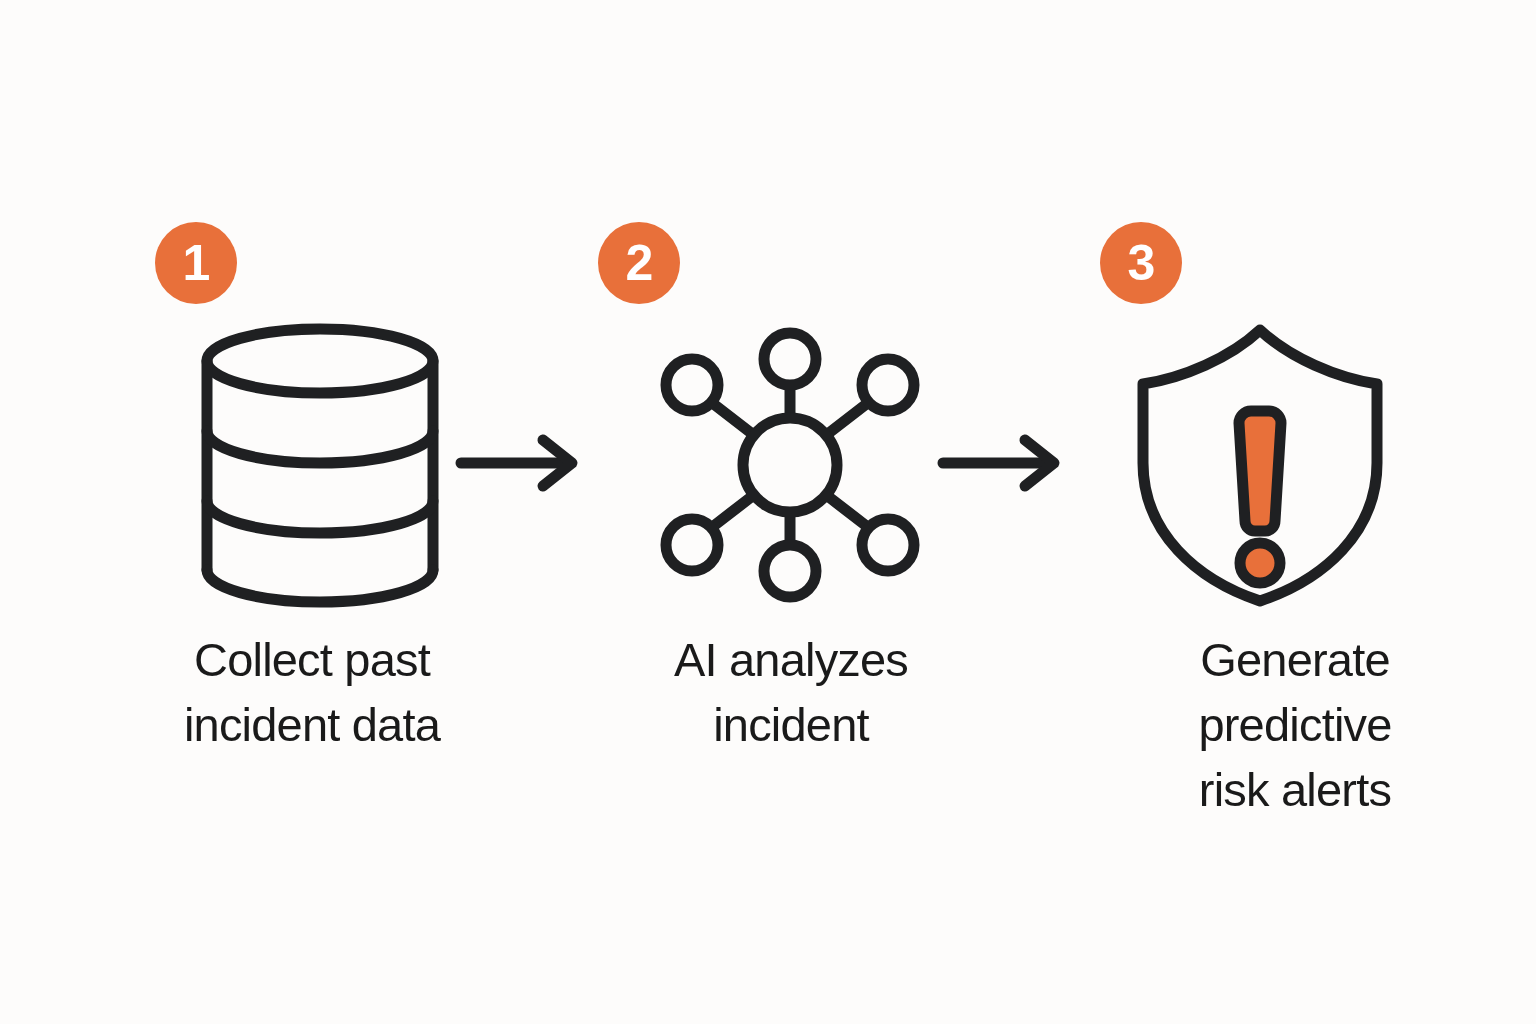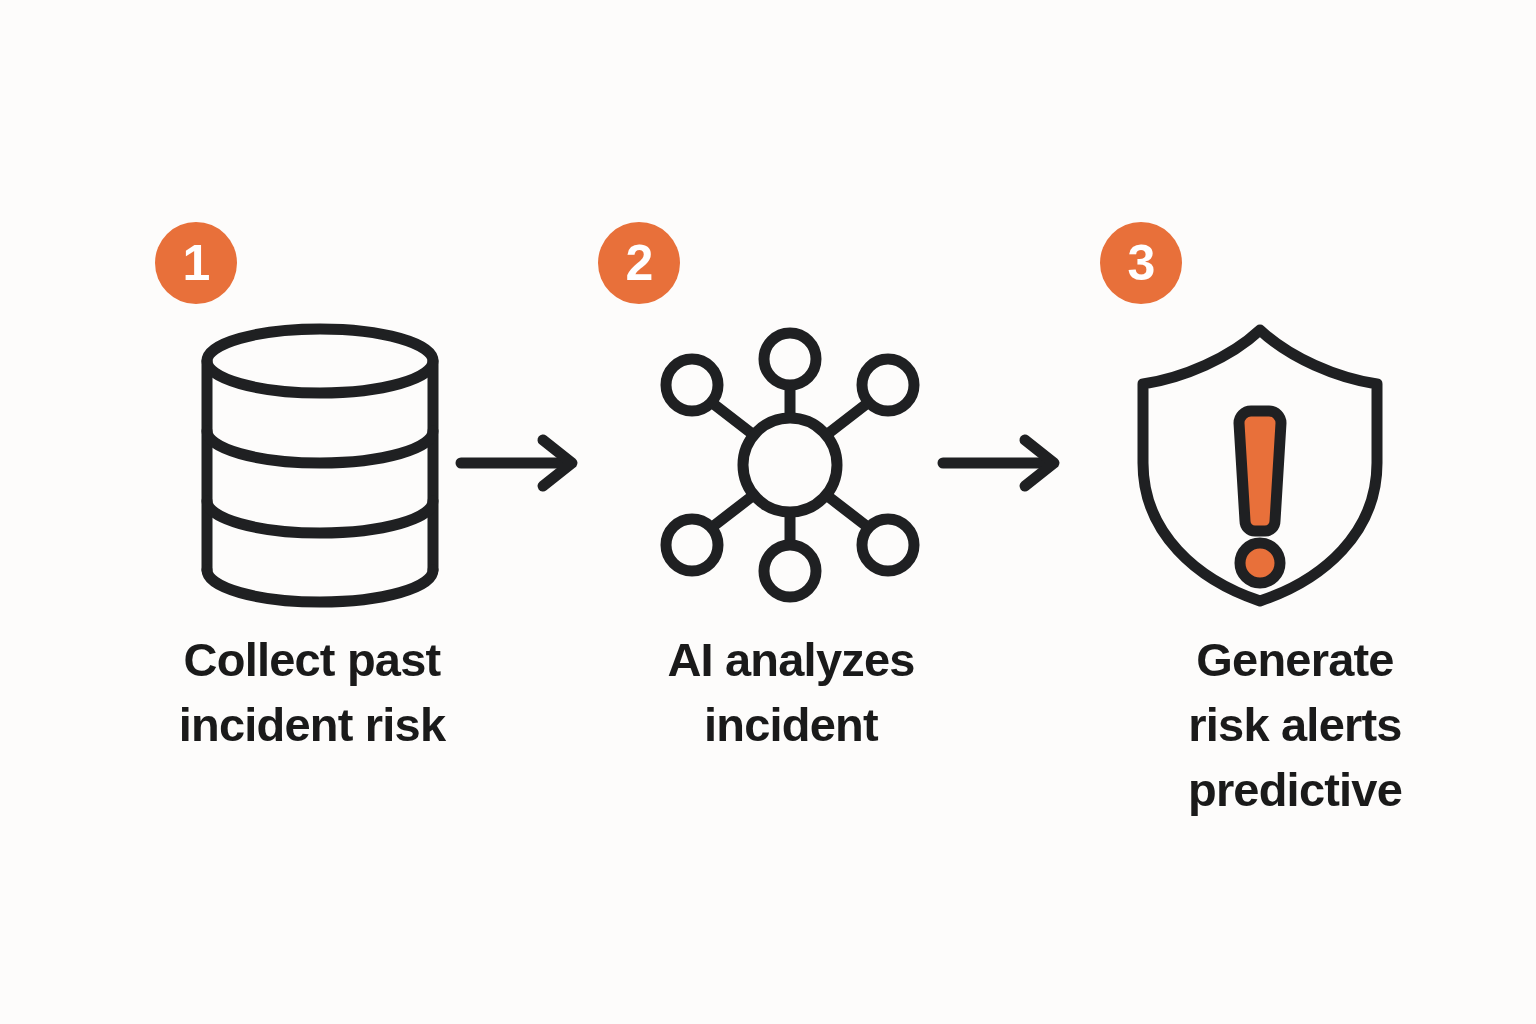--- a/index.html
+++ b/index.html
@@ -74,21 +74,21 @@
 
   
   .caption {
     position: absolute;
     top: 418px;
     left: 0;
     width: 330px;
     text-align: center;
     color: #1a1a1a;
     font-size: 47px;
-    font-weight: 700;
+    font-weight: 400;
     line-height: 1.38;
     letter-spacing: -0.8px;
     font-family: "Liberation Sans", sans-serif;
   }
   .step-1 .caption { left: 0px; }
   .step-2 .caption { left: 13px; }
   .step-3 .caption { left: 50px; text-align: center; }
   .caption-line { display: block; white-space: nowrap; }
 
   
@@ -124,21 +124,21 @@
           <path d="M7 108 a113 32 0 0 0 226 0"></path>
           <path d="M7 178 a113 32 0 0 0 226 0"></path>
 
           <path d="M7 247 a113 32 0 0 0 226 0"></path>
         </g>
       </svg>
     </div>
 
     <div class="caption">
       <span class="caption-line">Collect past</span>
-      <span class="caption-line">incident risk</span>
+      <span class="caption-line">incident data</span>
     </div>
   </div>
 
   <div class="arrow arrow-1">
     <svg width="130" height="62" viewBox="0 0 130 62">
       <g fill="none" stroke="#1f2022" stroke-width="11" stroke-linecap="round" stroke-linejoin="round">
         <path d="M6 31 H112"></path>
         <path d="M88 8 L117 31 L88 54"></path>
       </g>
     </svg>
@@ -215,18 +215,18 @@
                  a10 10 0 0 1 -10 10
                  h-10
                  a10 10 0 0 1 -10 -10 Z" fill="#e8703a" stroke="#1f2022" stroke-width="11" stroke-linejoin="round"></path>
 
         <circle cx="125" cy="240" r="20" fill="#e8703a" stroke="#1f2022" stroke-width="11"></circle>
       </svg>
     </div>
 
     <div class="caption">
       <span class="caption-line">Generate</span>
+      <span class="caption-line">predictive</span>
       <span class="caption-line">risk alerts</span>
-      <span class="caption-line">predictive</span>
     </div>
   </div>
 
 </div>
 
 </body></html>

